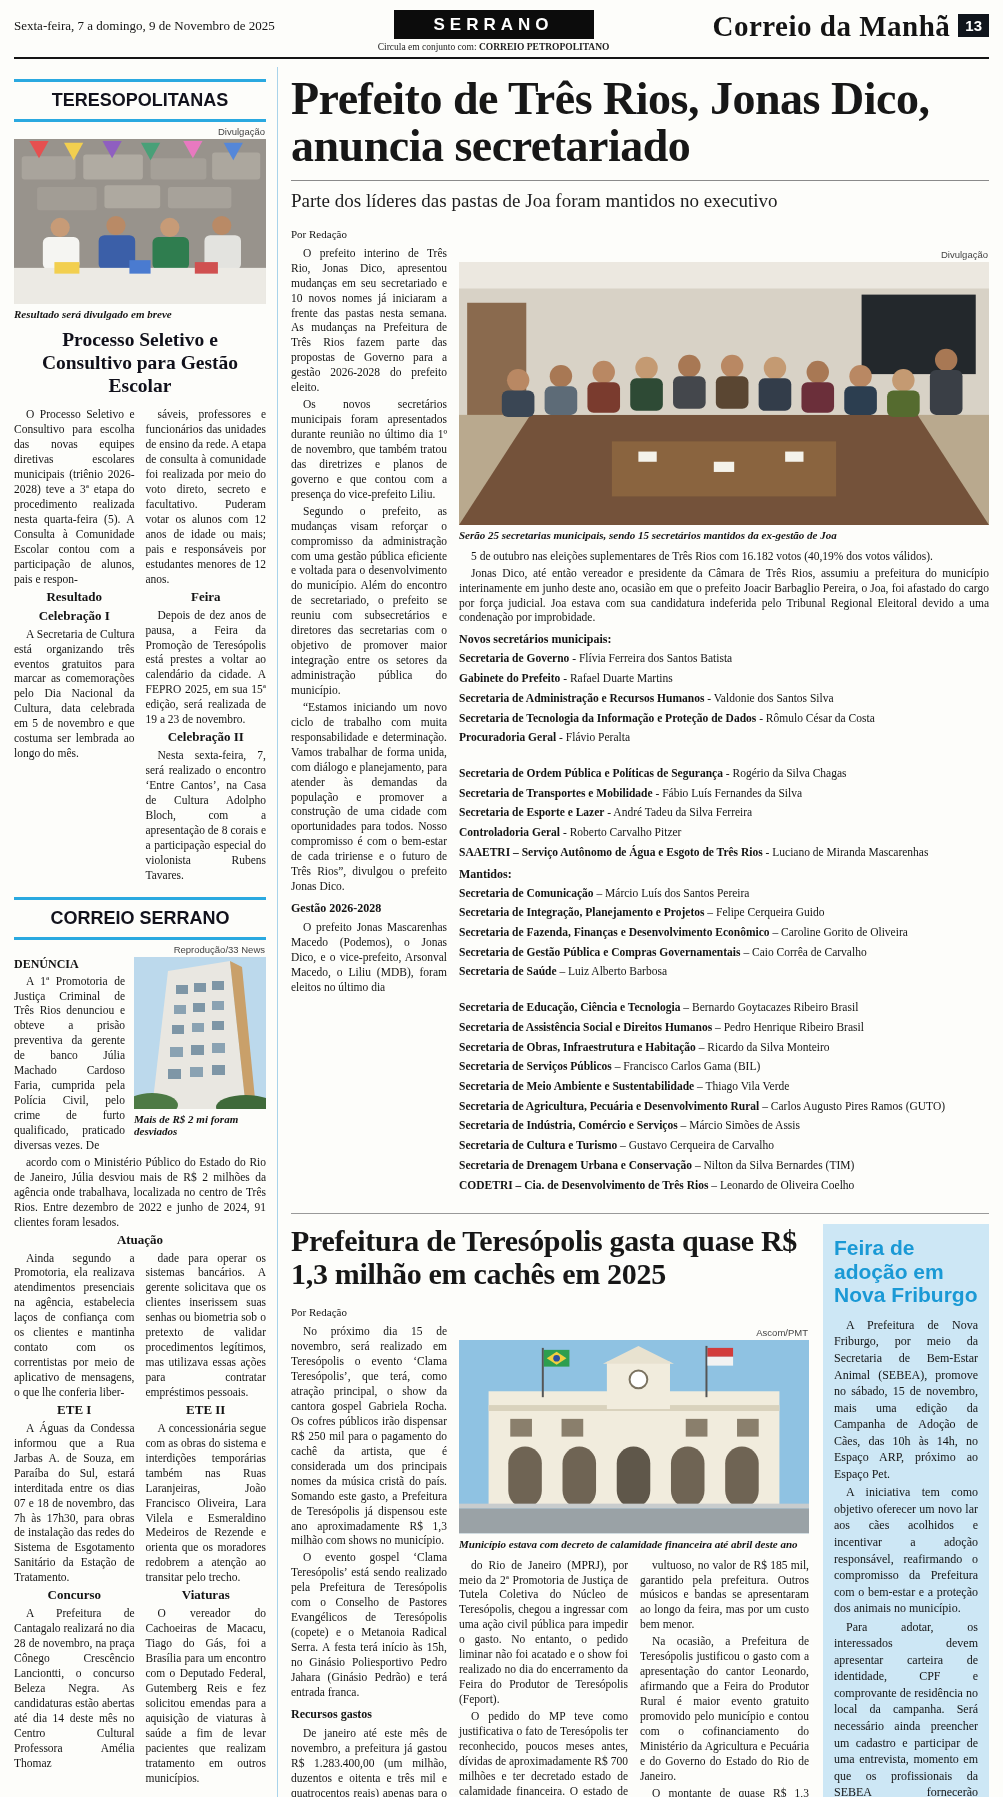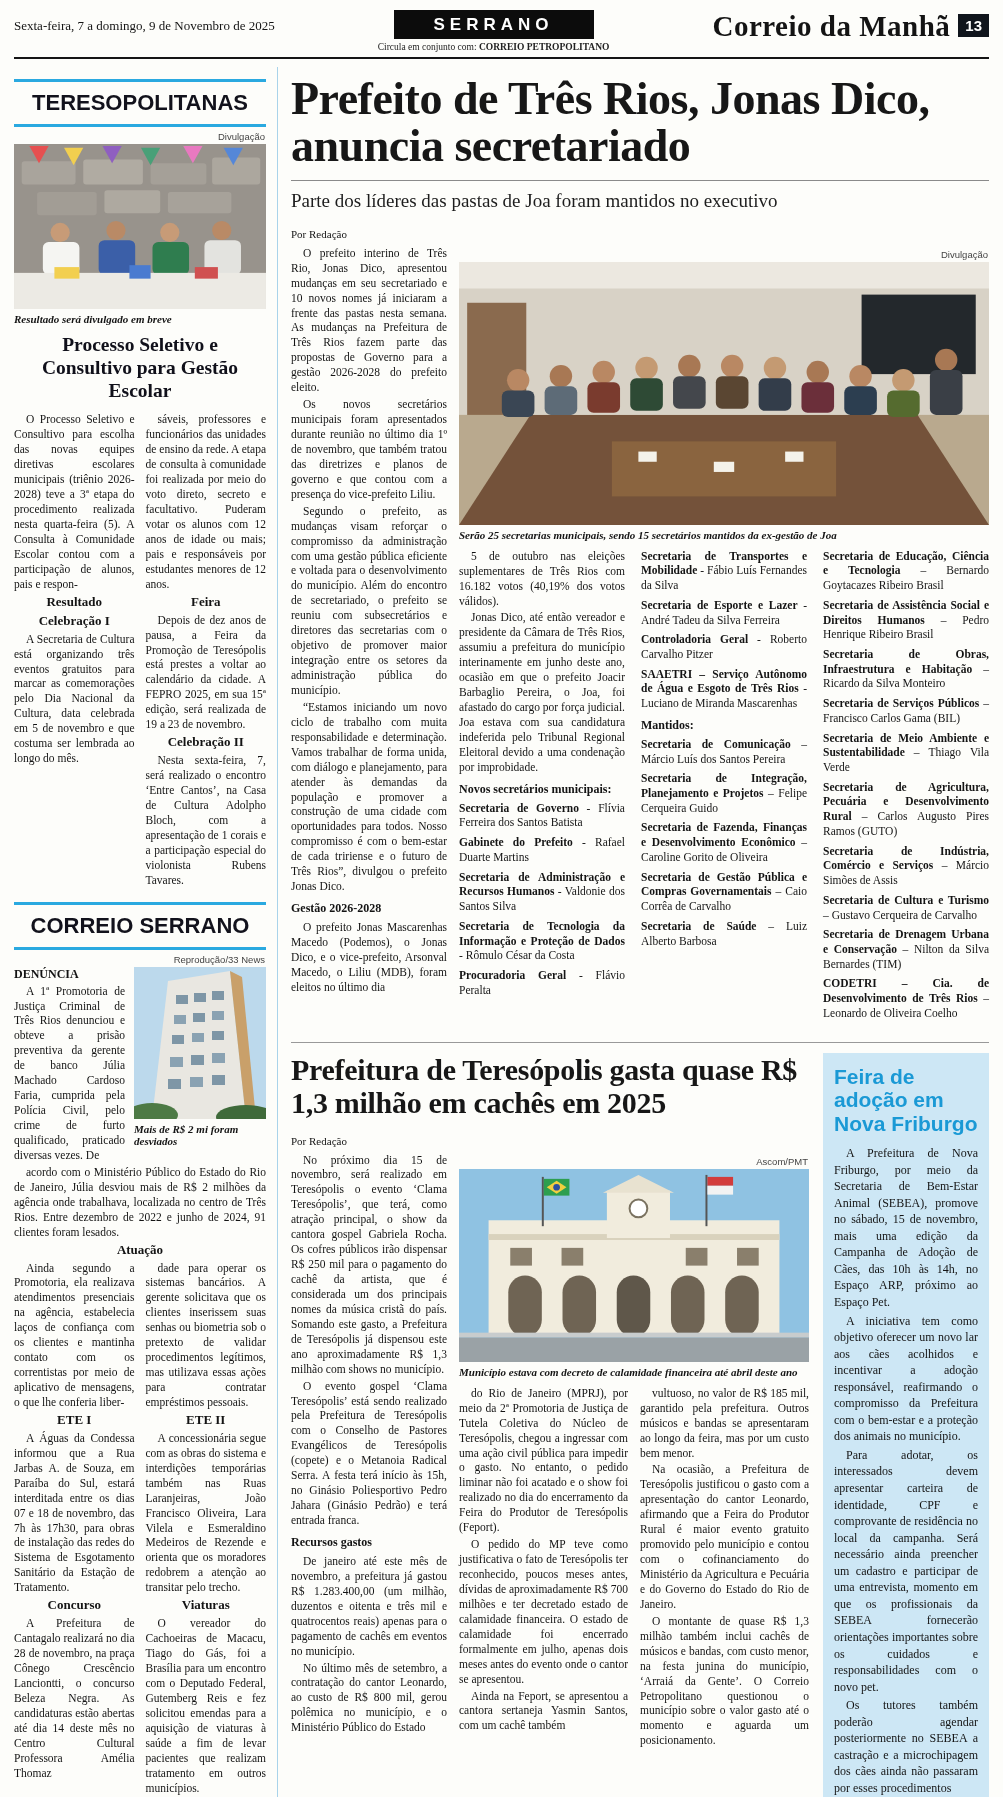--- a/index.html
+++ b/index.html
@@ -19,42 +19,42 @@
   .masthead { font-weight:bold; font-size:29px; line-height:1; letter-spacing:.5px; font-style:normal; }
   .pagenum { background:#10151c; color:#fff; font-family:"Liberation Sans",sans-serif; font-weight:bold;
              font-size:15px; padding:4px 7px; line-height:1; margin-top:2px; }
 
   
   .content { display:flex; gap:13px; margin-top:8px; }
   .leftcol { flex:0 0 264px; border-right:1px solid #a9d3ea; padding-right:11px; }
   .maincol { flex:1; min-width:0; }
 
   
-  .col-banner { font-family:"Liberation Sans",sans-serif; font-size:22px; font-weight:bold; color:#12121c;
+  .col-banner { font-family:"Liberation Sans",sans-serif; font-size:18px; font-weight:bold; color:#12121c;
                 text-align:center; border-top:3px solid #2aa9e0; border-bottom:3px solid #2aa9e0;
                 padding:8px 0; margin:12px 0 4px; }
   .credit { font-family:"Liberation Sans",sans-serif; font-size:9.5px; color:#444; text-align:right; margin:3px 1px 2px; }
   .photo { width:100%; line-height:0; }
   .photo svg { width:100%; display:block; }
   .caption { font-size:11px; font-weight:bold; font-style:italic; margin:4px 0 8px; }
   .left-headline { font-size:19.5px; font-weight:bold; text-align:center; line-height:1.18; margin:8px 2px 10px; color:#10101a; }
   .bp { font-size:11.5px; line-height:1.3; text-align:justify; text-indent:12px; hyphens:auto; -webkit-hyphens:auto; overflow-wrap:break-word; margin-bottom:2px; }
   .subhead { font-size:13px; font-weight:bold; text-align:center; margin:0 0 3px; }
   .twocol { display:grid; grid-template-columns:1fr 1fr; gap:11px; }
   .den-row { display:flex; gap:9px; margin-top:2px; }
   .den-text { flex:1; min-width:0; }
   .den-label { font-weight:bold; font-size:12px; margin-bottom:2px; }
   .den-photo { flex:0 0 132px; }
 
   
   .lead-headline { font-size:46px; font-weight:bold; line-height:1.03; letter-spacing:-0.5px; color:#171717; margin:8px 0 10px; }
   .deck { border-top:1px solid #8a8a8a; padding-top:9px; font-size:19px; color:#1d1d1d; }
   .byline { font-size:11px; margin:16px 0 6px; }
   .lead-grid { display:grid; grid-template-columns:156px 1fr; gap:12px; }
-  .threecol { display:grid; grid-template-columns:repeat(3,1fr); gap:16px; margin-top:8px; }
+  .threecol { display:grid; grid-template-columns:repeat(1,1fr); gap:16px; margin-top:8px; }
   .col-subhead { font-size:12px; font-weight:bold; margin:7px 0 4px; line-height:1.25; }
   .entry { font-size:11.5px; line-height:1.28; text-align:justify; hyphens:auto; -webkit-hyphens:auto; margin-bottom:5px; }
   .entry b { font-weight:bold; }
 
   
   .bottom { display:grid; grid-template-columns:1fr 166px; gap:14px; margin-top:16px; border-top:1px solid #999; padding-top:10px; }
   .teres-headline { font-size:30px; font-weight:bold; line-height:1.1; letter-spacing:-0.3px; color:#171717; margin:0 0 8px; }
   .teres-grid { display:grid; grid-template-columns:156px 1fr; gap:12px; }
   .twocol-t { display:grid; grid-template-columns:1fr 1fr; gap:12px; margin-top:6px; }
 
@@ -124,21 +124,21 @@
             <p class="bp">O Processo Seletivo e Consultivo para escolha das novas equipes diretivas escolares municipais (triênio 2026-2028) teve a 3ª etapa do procedimento realizada nesta quarta-feira (5). A Consulta à Comunidade Escolar contou com a participação de alunos, pais e respon-</p>
             <h4 class="subhead">Resultado</h4>
             <h4 class="subhead">Celebração I</h4>
             <p class="bp">A Secretaria de Cultura está organizando três eventos gratuitos para marcar as comemorações pelo Dia Nacional da Cultura, data celebrada em 5 de novembro e que costuma ser lembrada ao longo do mês.</p>
           </div>
           <div class="cell">
             <p class="bp">sáveis, professores e funcionários das unidades de ensino da rede. A etapa de consulta à comunidade foi realizada por meio do voto direto, secreto e facultativo. Puderam votar os alunos com 12 anos de idade ou mais; pais e responsáveis por estudantes menores de 12 anos.</p>
             <h4 class="subhead">Feira</h4>
             <p class="bp">Depois de dez anos de pausa, a Feira da Promoção de Teresópolis está prestes a voltar ao calendário da cidade. A FEPRO 2025, em sua 15ª edição, será realizada de 19 a 23 de novembro.</p>
             <h4 class="subhead">Celebração II</h4>
-            <p class="bp">Nesta sexta-feira, 7, será realizado o encontro ‘Entre Cantos’, na Casa de Cultura Adolpho Bloch, com a apresentação de 1 corais e a participação especial do violonista Rubens Tavares.</p>
+            <p class="bp">Nesta sexta-feira, 7, será realizado o encontro ‘Entre Cantos’, na Casa de Cultura Adolpho Bloch, com a apresentação de 8 corais e a participação especial do violonista Rubens Tavares.</p>
           </div>
         </div>
       </section>
 
       <section>
         <h2 class="col-banner">CORREIO SERRANO</h2>
         <div class="credit">Reprodução/33 News</div>
         <div class="den-row">
           <div class="den-text">
             <div class="den-label">DENÚNCIA</div>
@@ -277,20 +277,21 @@
                 <p class="entry"><b>Secretaria de Governo</b><span> - </span><span>Flívia Ferreira dos Santos Batista</span></p>
                     <p class="entry"><b>Gabinete do Prefeito</b><span> - </span><span>Rafael Duarte Martins</span></p>
                     <p class="entry"><b>Secretaria de Administração e Recursos Humanos</b><span> - </span><span>Valdonie dos Santos Silva</span></p>
                     <p class="entry"><b>Secretaria de Tecnologia da Informação e Proteção de Dados</b><span> - </span><span>Rômulo César da Costa</span></p>
                     <p class="entry"><b>Procuradoria Geral</b><span> - </span><span>Flávio Peralta</span></p>
                   </div>
               </div>
               <div>
                 <div>
 
+                <p class="entry"><b>Secretaria de Ordem Pública e Políticas de Segurança</b><span> - </span><span>Rogério da Silva Chagas</span></p>
                     <p class="entry"><b>Secretaria de Transportes e Mobilidade</b><span> - </span><span>Fábio Luís Fernandes da Silva</span></p>
                     <p class="entry"><b>Secretaria de Esporte e Lazer</b><span> - </span><span>André Tadeu da Silva Ferreira</span></p>
                     <p class="entry"><b>Controladoria Geral</b><span> - </span><span>Roberto Carvalho Pitzer</span></p>
                     <p class="entry"><b>SAAETRI – Serviço Autônomo de Água e Esgoto de Três Rios</b><span> - </span><span>Luciano de Miranda Mascarenhas</span></p>
                   </div>
                 <h4 class="col-subhead">Mantidos:</h4>
                 <div>
 
                 <p class="entry"><b>Secretaria de Comunicação</b><span> – </span><span>Márcio Luís dos Santos Pereira</span></p>
                     <p class="entry"><b>Secretaria de Integração, Planejamento e Projetos</b><span> – </span><span>Felipe Cerqueira Guido</span></p>

